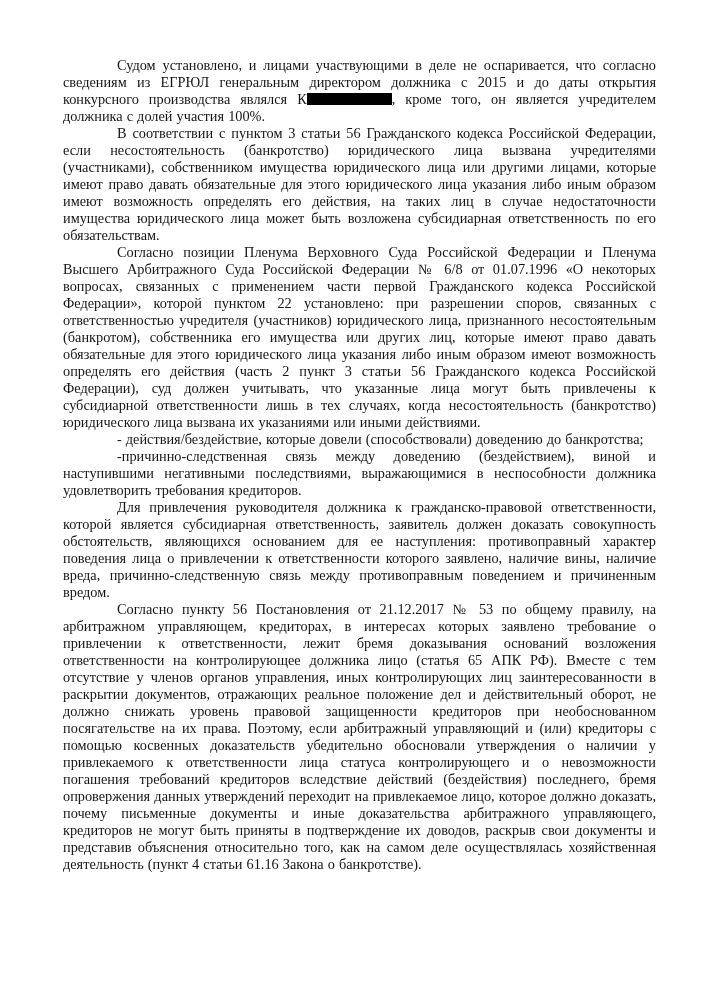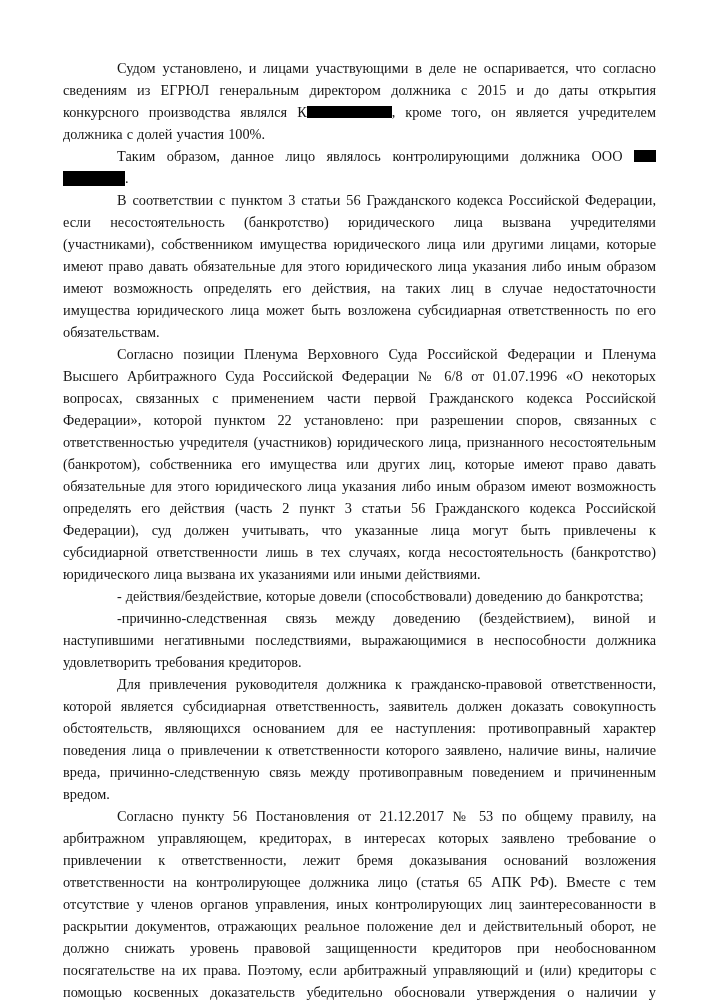--- a/index.html
+++ b/index.html
@@ -20,21 +20,21 @@
     top: 57px;
     left: 63px;
     width: 593px;
   }
   .para {
     margin: 0;
     padding: 0;
     text-align: justify;
     text-indent: 54px;
     font-size: 14.3px;
-    line-height: 22px;
+    line-height: 17px;
     word-spacing: 0.5px;
   }
   .redact {
     display: inline-block;
     background: #000000;
     height: 12px;
     vertical-align: -1px;
   }
   .redact-name   { width: 85px; }
   .redact-sm     { width: 22px; }
@@ -51,24 +51,20 @@
     text-align: left;
   }
 </style>
 </head>
 <body>
 
 <div class="scan-page">
 
   <p class="para"><span>Судом установлено, и лицами участвующими в деле не оспаривается, что согласно сведениям из ЕГРЮЛ генеральным директором должника с 2015 и до даты открытия конкурсного производства являлся К</span><span class="redact redact-name"></span><span>, кроме того, он является учредителем должника с долей участия 100%.</span></p>
 
-  <p class="para">
-      <span class="p2-line1"><span>Таким образом, данное лицо являлось контролирующими должника ООО</span> <span class="redact redact-sm"></span></span>
-      <span class="p2-line2"><span class="redact redact-md"></span><span>.</span></span>
-    </p>
 
   <p class="para">В соответствии с пунктом 3 статьи 56 Гражданского кодекса Российской Федерации, если несостоятельность (банкротство) юридического лица вызвана учредителями (участниками), собственником имущества юридического лица или другими лицами, которые имеют право давать обязательные для этого юридического лица указания либо иным образом имеют возможность определять его действия, на таких лиц в случае недостаточности имущества юридического лица может быть возложена субсидиарная ответственность по его обязательствам.</p>
 
   <p class="para">Согласно позиции Пленума Верховного Суда Российской Федерации и Пленума Высшего Арбитражного Суда Российской Федерации № 6/8 от 01.07.1996 «О некоторых вопросах, связанных с применением части первой Гражданского кодекса Российской Федерации», которой пунктом 22 установлено: при разрешении споров, связанных с ответственностью учредителя (участников) юридического лица, признанного несостоятельным (банкротом), собственника его имущества или других лиц, которые имеют право давать обязательные для этого юридического лица указания либо иным образом имеют возможность определять его действия (часть 2 пункт 3 статьи 56 Гражданского кодекса Российской Федерации), суд должен учитывать, что указанные лица могут быть привлечены к субсидиарной ответственности лишь в тех случаях, когда несостоятельность (банкротство) юридического лица вызвана их указаниями или иными действиями.</p>
 
 
 
   <p class="para">- действия/бездействие, которые довели (способствовали) доведению до банкротства;</p>
 
   <p class="para">-причинно-следственная связь между доведению (бездействием), виной и наступившими негативными последствиями, выражающимися в неспособности должника удовлетворить требования кредиторов.</p>

